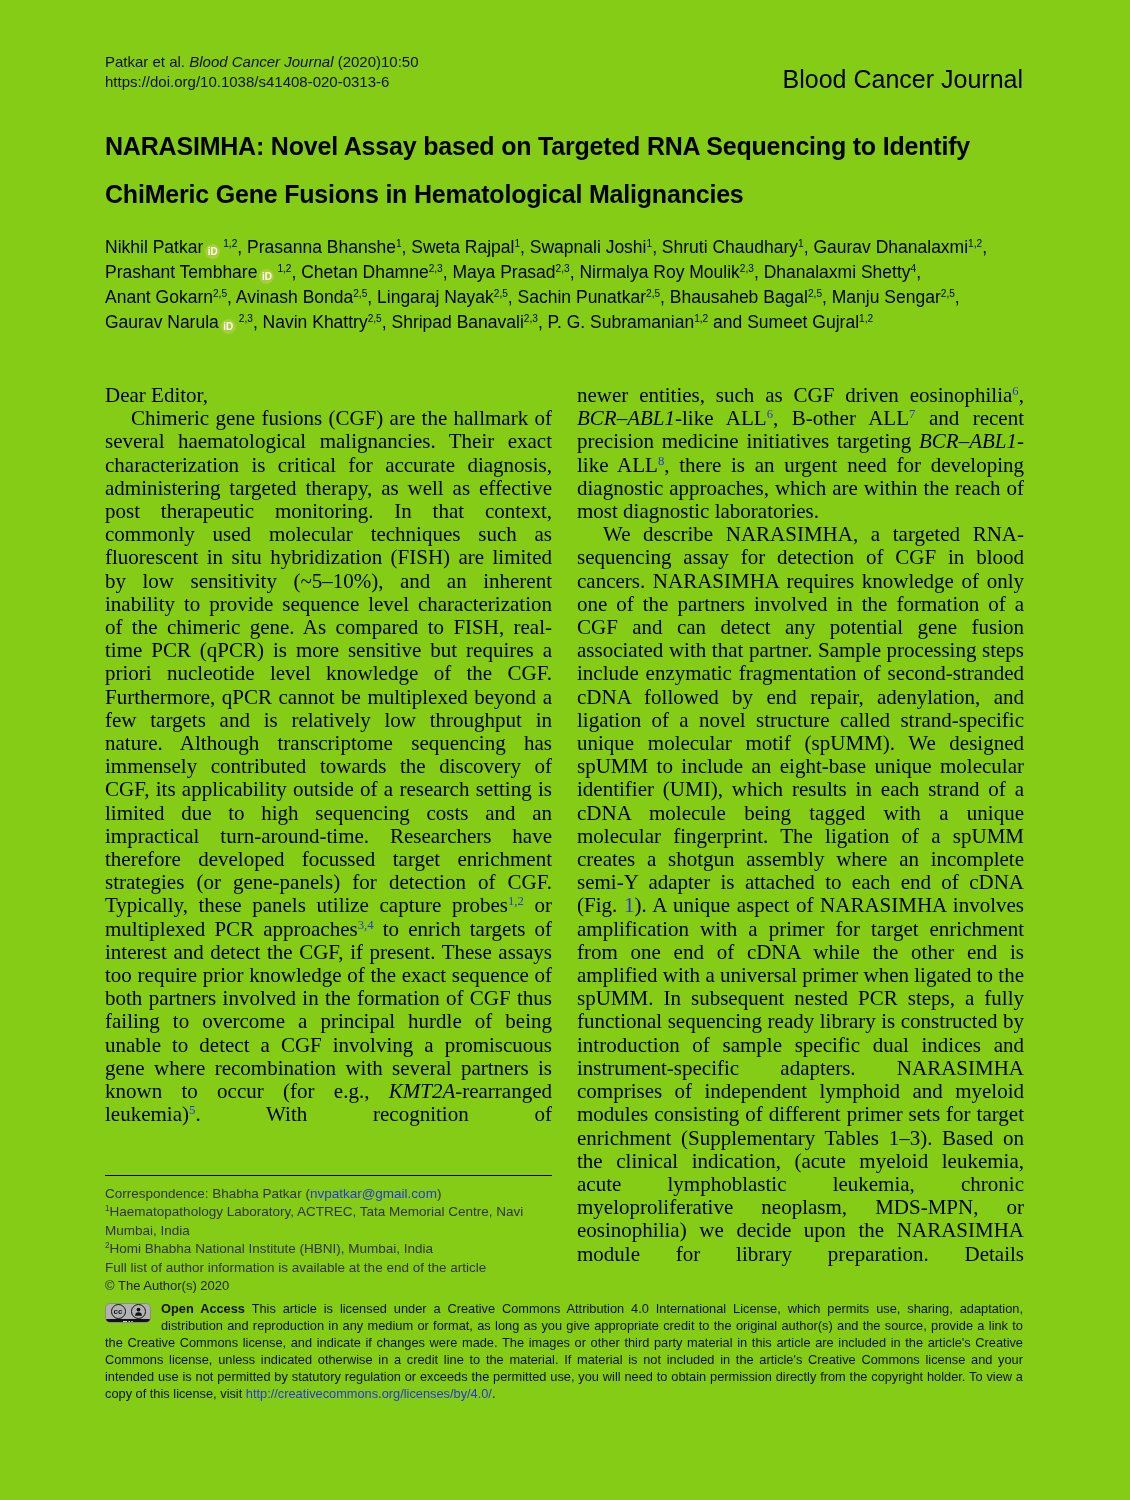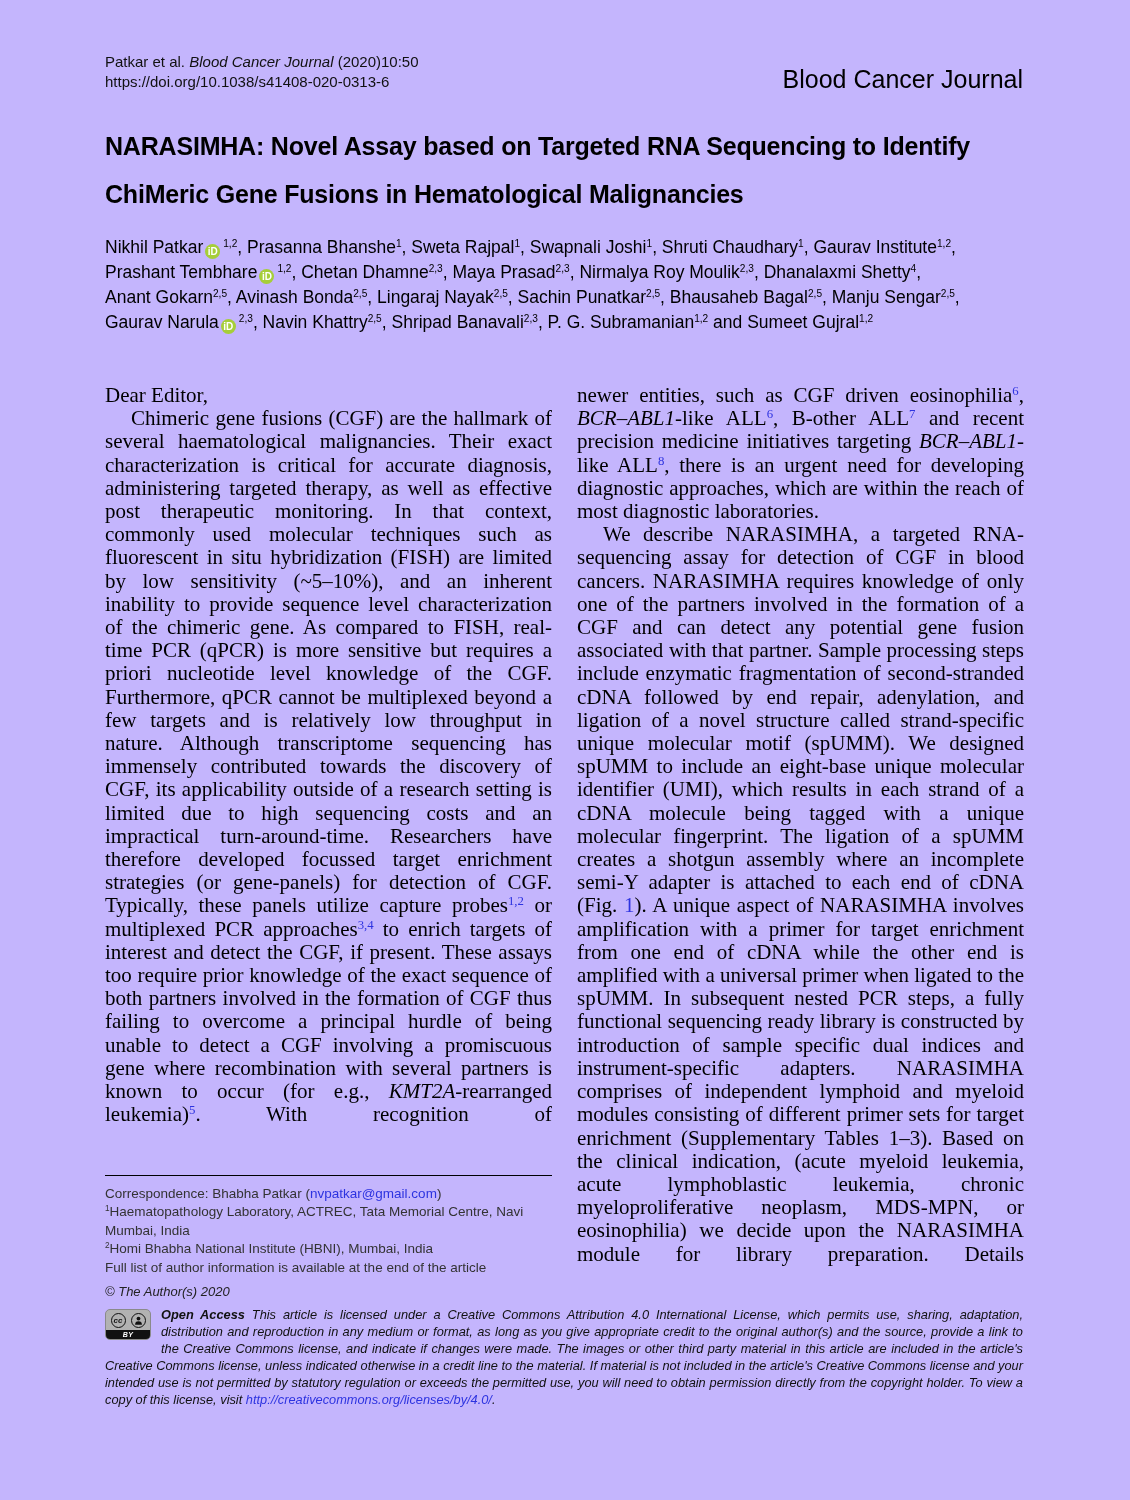--- a/index.html
+++ b/index.html
@@ -3,21 +3,21 @@
 <meta charset="utf-8">
 <style>
   :root{
     --banner_bg:#6874ae;
     --link_blue:#2d33e0;
     --orcid_green:#a6ce39;
   }
   *{box-sizing:border-box;}
   body{margin:0;background:#ffffff;}
   .page{
-    width:1130px;height:1500px;background:#c4b5fd;position:relative;
+    width:1130px;height:1500px;background:#84cc16;position:relative;
     padding:52px 107px 0 105px;overflow:hidden;
     font-family:"Liberation Sans",sans-serif;color:#000;
   }
   
   .topbar{display:flex;justify-content:space-between;align-items:flex-end;height:40px;}
   .cite-line,.doi-line{font-size:15px;line-height:20px;color:#111;}
   .journal-name{font-size:25px;line-height:26px;color:#000;}
   
   .banner{margin-top:60px;height:34px;background:var(--banner_bg,#6874ae);border-radius:7px;
     display:flex;justify-content:space-between;align-items:center;padding:0 13px;color:#fff;font-weight:bold;}
@@ -39,24 +39,24 @@
   .justify-last{text-align-last:justify;}
   sup{font-size:61%;line-height:0;position:relative;top:-0.55em;vertical-align:baseline;}
   .it{font-style:italic;}
   .bd{font-weight:bold;}
   .ref{color:var(--link_blue,#2d33e0);}
   
   .footnotes{margin-top:48px;border-top:1.5px solid #000;padding-top:9px;
     font-size:13.5px;line-height:18.5px;color:#333;font-family:"Liberation Sans",sans-serif;}
   .fn-line{margin:0;}
   
-  .license{margin-top:6px;clear:both;font-style:italic;}
+  .license{clear:both;}
   .copyright{font-size:13px;line-height:18px;color:#222;margin-bottom:5px;}
   .license-body{overflow:visible;}
-  .cc-badge{float:left;width:46px;height:31px;background:#b2b2b2;border:1px solid #8a8a8a;
+  .cc-badge{float:left;width:46px;height:20px;background:#b2b2b2;border:1px solid #8a8a8a;
     border-radius:5px;margin:3px 10px 2px 0;display:flex;flex-direction:column;overflow:hidden;}
   .cc-row{flex:1;display:flex;align-items:center;justify-content:center;gap:5px;}
   .cc-circle{width:15px;height:15px;border:1.6px solid #111;border-radius:50%;
     display:flex;align-items:center;justify-content:center;font-size:8px;font-weight:bold;color:#111;}
   .cc-bar{height:9px;background:#111;color:#fff;font-size:7px;font-weight:bold;
     text-align:center;line-height:9px;letter-spacing:0.5px;}
   .license-text{margin:0;font-size:12.8px;line-height:17px;text-align:justify;color:#111;}
 </style>
 </head>
 <body>
@@ -68,21 +68,21 @@
       <div class="cite-line"><span>Patkar et al. </span><span class="it">Blood Cancer Journal</span><span> (2020)10:50</span></div>
       <div class="doi-line">https://doi.org/10.1038/s41408-020-0313-6</div>
     </div>
     <div class="journal-name">Blood Cancer Journal</div>
   </div>
 
 
   <h1 class="title">NARASIMHA: Novel Assay based on Targeted RNA Sequencing to Identify ChiMeric Gene Fusions in Hematological Malignancies</h1>
 
   <div class="authors">
-    <div class="author-line"><span>Nikhil Patkar</span><span class="icon-orcid">iD</span><sup>1,2</sup><span>, Prasanna Bhanshe</span><sup>1</sup><span>, Sweta Rajpal</span><sup>1</sup><span>, Swapnali Joshi</span><sup>1</sup><span>, Shruti Chaudhary</span><sup>1</sup><span>, Gaurav Institute</span><sup>1,2</sup><span>,</span></div>
+    <div class="author-line"><span>Nikhil Patkar</span><span class="icon-orcid">iD</span><sup>1,2</sup><span>, Prasanna Bhanshe</span><sup>1</sup><span>, Sweta Rajpal</span><sup>1</sup><span>, Swapnali Joshi</span><sup>1</sup><span>, Shruti Chaudhary</span><sup>1</sup><span>, Gaurav Dhanalaxmi</span><sup>1,2</sup><span>,</span></div>
     <div class="author-line"><span>Prashant Tembhare</span><span class="icon-orcid">iD</span><sup>1,2</sup><span>, Chetan Dhamne</span><sup>2,3</sup><span>, Maya Prasad</span><sup>2,3</sup><span>, Nirmalya Roy Moulik</span><sup>2,3</sup><span>, Dhanalaxmi Shetty</span><sup>4</sup><span>,</span></div>
     <div class="author-line"><span>Anant Gokarn</span><sup>2,5</sup><span>, Avinash Bonda</span><sup>2,5</sup><span>, Lingaraj Nayak</span><sup>2,5</sup><span>, Sachin Punatkar</span><sup>2,5</sup><span>, Bhausaheb Bagal</span><sup>2,5</sup><span>, Manju Sengar</span><sup>2,5</sup><span>,</span></div>
     <div class="author-line"><span>Gaurav Narula</span><span class="icon-orcid">iD</span><sup>2,3</sup><span>, Navin Khattry</span><sup>2,5</sup><span>, Shripad Banavali</span><sup>2,3</sup><span>, P. G. Subramanian</span><sup>1,2</sup><span> and Sumeet Gujral</span><sup>1,2</sup></div>
   </div>
 
   <div class="columns">
     <div class="col">
       <p class="para">Dear Editor,</p>
       <p class="para indent justify-last"><span>Chimeric gene fusions (CGF) are the hallmark of several haematological malignancies. Their exact characterization is critical for accurate diagnosis, administering targeted therapy, as well as effective post therapeutic monitoring. In that context, commonly used molecular techniques such as fluorescent in situ hybridization (FISH) are limited by low sensitivity (~5–10%), and an inherent inability to provide sequence level characterization of the chimeric gene. As compared to FISH, real-time PCR (qPCR) is more sensitive but requires a priori nucleotide level knowledge of the CGF. Furthermore, qPCR cannot be multiplexed beyond a few targets and is relatively low throughput in nature. Although transcriptome sequencing has immensely contributed towards the discovery of CGF, its applicability outside of a research setting is limited due to high sequencing costs and an impractical turn-around-time. Researchers have therefore developed focussed target enrichment strategies (or gene-panels) for detection of CGF. Typically, these panels utilize capture probes</span><sup class="ref">1,2</sup><span> or multiplexed PCR approaches</span><sup class="ref">3,4</sup><span> to enrich targets of interest and detect the CGF, if present. These assays too require prior knowledge of the exact sequence of both partners involved in the formation of CGF thus failing to overcome a principal hurdle of being unable to detect a CGF involving a promiscuous gene where recombination with several partners is known to occur (for e.g., </span><span class="it">KMT2A</span><span>-rearranged leukemia)</span><sup class="ref">5</sup><span>. With recognition of</span></p>
       <div class="footnotes">

